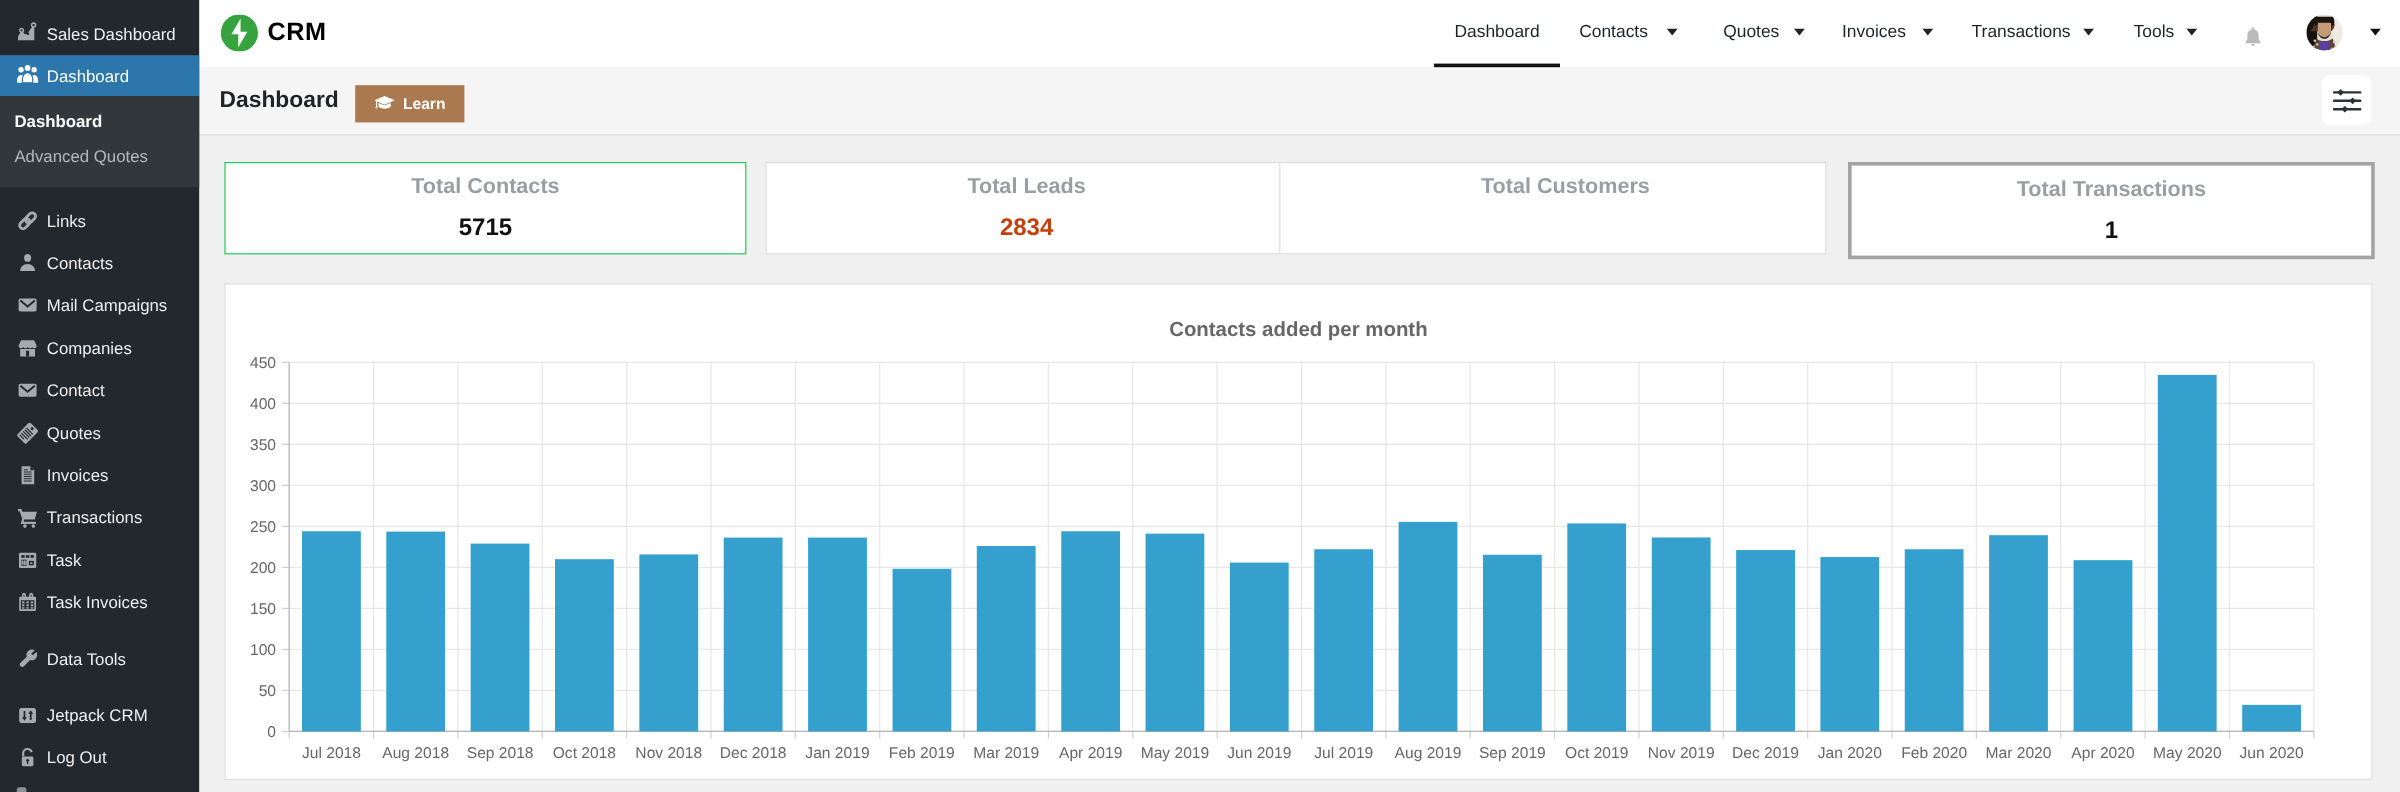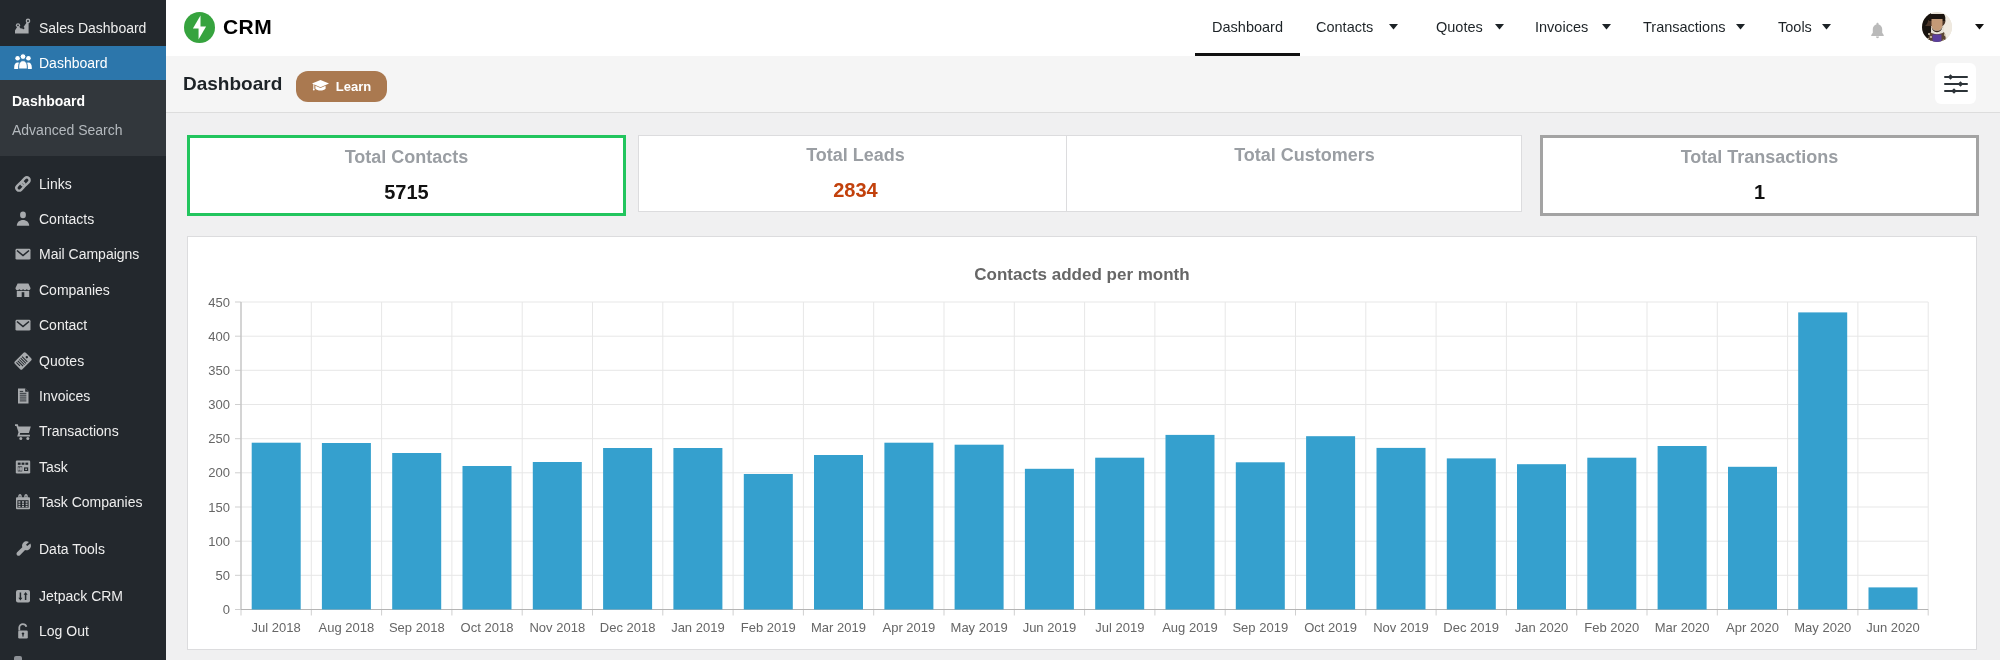--- a/index.html
+++ b/index.html
@@ -66,21 +66,21 @@
         <circle cx="24.5" cy="26.5" r="1"></circle>
         <circle cx="21.5" cy="28.5" r="1"></circle>
       </g>
     </g>
   </svg>
 <svg style="position:absolute;left:1974px;top:23px" width="11" height="7.5" viewBox="0 0 11 7.5">
     <path d="M1 1 L10 1 L5.5 6.5 Z" fill="#111"></path>
   </svg>
 
 <div style="position:absolute;left:183px;top:74px;font-size:19px;line-height:19.5px;font-weight:bold;color:#1d2327;">Dashboard</div>
-<div style="position:absolute;left:296px;top:71px;width:91px;height:31px;background:#aa7950;border-radius:12px;display:flex;align-items:center;justify-content:center;gap:7px;">
+<div style="position:absolute;left:296px;top:71px;width:91px;height:31px;background:#aa7950;border-radius:0;display:flex;align-items:center;justify-content:center;gap:7px;">
 <svg width="17" height="13" viewBox="0 0 17 13">
       <path fill="#fff" d="M8.5 0 17 3.6 8.5 7.2 0 3.6z"></path>
       <path fill="#fff" d="M3.4 5.8v3c1 1.1 2.9 1.8 5.1 1.8s4.1-.7 5.1-1.8v-3L8.5 8z"></path>
       <rect x="1.3" y="4.2" width="1" height="5" fill="#fff"></rect>
       <circle cx="1.8" cy="9.6" r="0.9" fill="#fff"></circle>
     </svg>
 <span style="color:#fff;font-size:13px;font-weight:bold;">Learn</span>
   </div>
 <div style="position:absolute;left:1935px;top:63px;width:41px;height:41px;background:#fff;border-radius:6px;display:flex;align-items:center;justify-content:center;">
 <svg width="24" height="22" viewBox="0 0 24 22">
@@ -119,21 +119,21 @@
           </g>
           <g fill="#fff" stroke="#2c76ab" stroke-width="1">
             <circle cx="10" cy="5.6" r="2.9"></circle>
             <path d="M5.7 14.9c0-3 1.9-5.3 4.3-5.3s4.3 2.3 4.3 5.3v3.1H5.7z"></path>
           </g>
         </svg></div>
     <div style="margin-left:6px;font-size:14px;color:#fff;">Dashboard</div>
   </div>
   <div style="position:absolute;left:0;top:80px;width:100%;height:76px;background:#32373c;">
     <div style="position:absolute;left:12px;top:13px;font-size:14px;font-weight:bold;color:#fff;">Dashboard</div>
-    <div style="position:absolute;left:12px;top:42px;font-size:14px;color:#b4b9be;">Advanced Search</div>
+    <div style="position:absolute;left:12px;top:42px;font-size:14px;color:#b4b9be;">Advanced Quotes</div>
   </div>
   <div style="position:absolute;left:0;top:166.5px;width:100%;height:35px;display:flex;align-items:center;gap:0;">
       <div style="width:20px;margin-left:13px;display:flex;align-items:center;">
         <svg width="20" height="20" viewBox="0 0 20 20" style="flex:0 0 20px">
           <g fill="none" stroke="#a7aaad" stroke-width="2.4" transform="rotate(-45 10 10)">
             <rect x="1.8" y="7.2" width="9.6" height="5.6" rx="2.8"></rect>
             <rect x="8.6" y="7.2" width="9.6" height="5.6" rx="2.8"></rect>
           </g>
         </svg>
       </div>
@@ -250,21 +250,21 @@
             <rect x="12.6" y="9.2" width="2" height="1.6"></rect>
             <rect x="5.4" y="11.6" width="2" height="1.6"></rect>
             <rect x="9" y="11.6" width="2" height="1.6"></rect>
             <rect x="12.6" y="11.6" width="2" height="1.6"></rect>
             <rect x="5.4" y="14" width="2" height="1.2"></rect>
             <rect x="9" y="14" width="2" height="1.2"></rect>
             <rect x="12.6" y="14" width="2" height="1.2"></rect>
           </g>
         </svg>
       </div>
-      <div style="margin-left:6px;font-size:14px;color:#eee;">Task Companies</div>
+      <div style="margin-left:6px;font-size:14px;color:#eee;">Task Invoices</div>
     </div>
 <div style="position:absolute;left:0;top:531.5px;width:100%;height:35px;display:flex;align-items:center;gap:0;">
       <div style="width:20px;margin-left:13px;display:flex;align-items:center;">
         <svg width="20" height="20" viewBox="0 0 20 20" style="flex:0 0 20px">
           <path fill="#a7aaad" d="M17.4 4.4c1 1.8.7 4.1-.8 5.6-1.2 1.2-3 1.6-4.5 1L7 16.2c-.8.8-2.1.8-2.9 0s-.8-2.1 0-2.9l5.2-5.1c-.6-1.5-.2-3.3 1-4.5 1.5-1.5 3.8-1.8 5.6-.8L13 5.8l1.2 1.2z"></path>
         </svg>
       </div>
       <div style="margin-left:6px;font-size:14px;color:#eee;">Data Tools</div>
     </div>
 <div style="position:absolute;left:0;top:578.0px;width:100%;height:35px;display:flex;align-items:center;gap:0;">
@@ -289,21 +289,21 @@
           <rect x="5.2" y="9.5" width="9.6" height="8" rx="1.2" fill="#a7aaad"></rect>
           <circle cx="10" cy="12.6" r="1.2" fill="#23282d"></circle>
           <rect x="9.4" y="13.2" width="1.2" height="2.4" fill="#23282d"></rect>
         </svg>
       </div>
       <div style="margin-left:6px;font-size:14px;color:#eee;">Log Out</div>
     </div>
   <div style="position:absolute;left:14px;top:656px;width:8px;height:4px;background:#8d9196;border-radius:2px 2px 0 0;"></div>
 </div>
 
-<div style="position:absolute;left:187px;top:135px;width:433px;height:75px;background:#fff;border:3px solid #22c55e;text-align:center;">
+<div style="position:absolute;left:187px;top:135px;width:433px;height:75px;background:#fff;border:1px solid #22c55e;text-align:center;">
     <div style="margin-top:9px;font-size:18px;font-weight:bold;color:#9a9ea3;">Total Contacts</div>
     <div style="margin-top:13px;font-size:20px;font-weight:bold;color:#111;">5715</div>
   </div>
 <div style="position:absolute;left:638px;top:135px;width:433px;height:75px;background:#fff;border:1px solid #dcdcde;text-align:center;">
     <div style="margin-top:9px;font-size:18px;font-weight:bold;color:#9a9ea3;">Total Leads</div>
     <div style="margin-top:13px;font-size:20px;font-weight:bold;color:#c2410c;">2834</div>
   </div>
 <div style="position:absolute;left:1066px;top:135px;width:433px;height:75px;background:#fff;border:1px solid #dcdcde;text-align:center;padding-left:21px;">
     <div style="margin-top:9px;font-size:18px;font-weight:bold;color:#9a9ea3;">Total Customers</div>
   </div>

